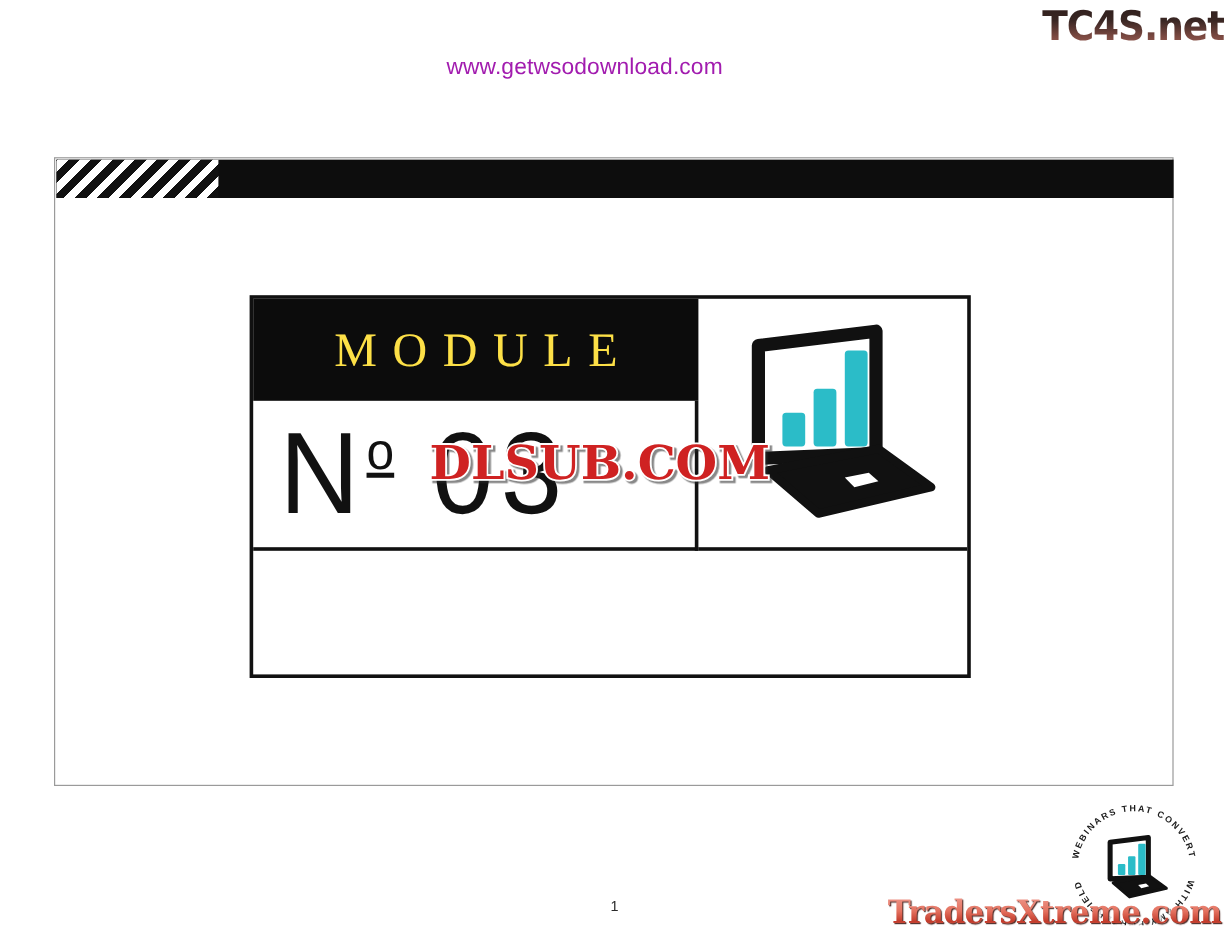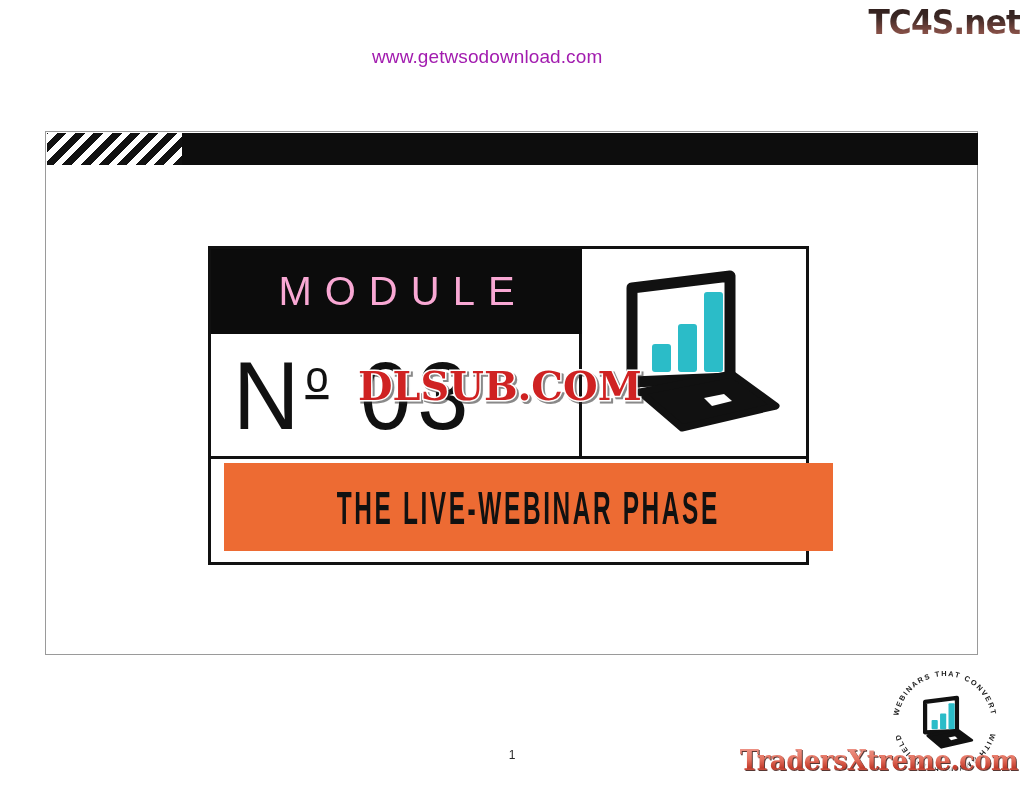--- a/index.html
+++ b/index.html
@@ -129,25 +129,25 @@
     left: 3px;
     top: 3px;
     width: 371px;
     height: 85px;
     background: #0c0c0c;
     display: flex;
     align-items: center;
     justify-content: center;
   }
   #module-word {
-    font-family: Liberation Sans, sans-serif;
+    font-family: Liberation Serif, serif;
     font-size: 40px;
     font-weight: 400;
     letter-spacing: 13px;
-    color: #f9a8d4;
+    color: #fde047;
     text-indent: 13px;
     white-space: nowrap;
   }
 
   #module-number-cell {
     position: absolute;
     left: 3px;
     top: 88px;
     width: 371px;
     height: 125px;
@@ -288,23 +288,20 @@
         <rect x="48" y="74" width="19" height="28" rx="3" fill="#2bbcc8"></rect>
         <rect x="74" y="54" width="19" height="48" rx="3" fill="#2bbcc8"></rect>
         <rect x="100" y="22" width="19" height="80" rx="3" fill="#2bbcc8"></rect>
 
         <path d="M36 122 L128 104 L172 136 L78 158 Z" fill="#111111" stroke="#111111" stroke-width="7" stroke-linejoin="round"></path>
 
         <path d="M100 128 L120 124 L128 131 L108 136 Z" fill="#ffffff"></path>
       </svg>
     </div>
 
-    <div id="orange-banner">
-      <span id="banner-text">THE LIVE-WEBINAR PHASE</span>
-    </div>
 
   </div>
 
   <div id="amy-badge">
     <svg width="118" height="106" viewBox="0 0 118 106">
       <defs>
         <path id="arc-top" d="M 12,58 A 47,47 0 0 1 106,58" fill="none"></path>
         <path id="arc-bottom" d="M 106,56 A 47,47 0 0 1 12,56" fill="none"></path>
       </defs>
       <text font-family="Liberation Sans, sans-serif" font-size="7.4" font-weight="bold" letter-spacing="1.6" fill="#1a1a1a">

